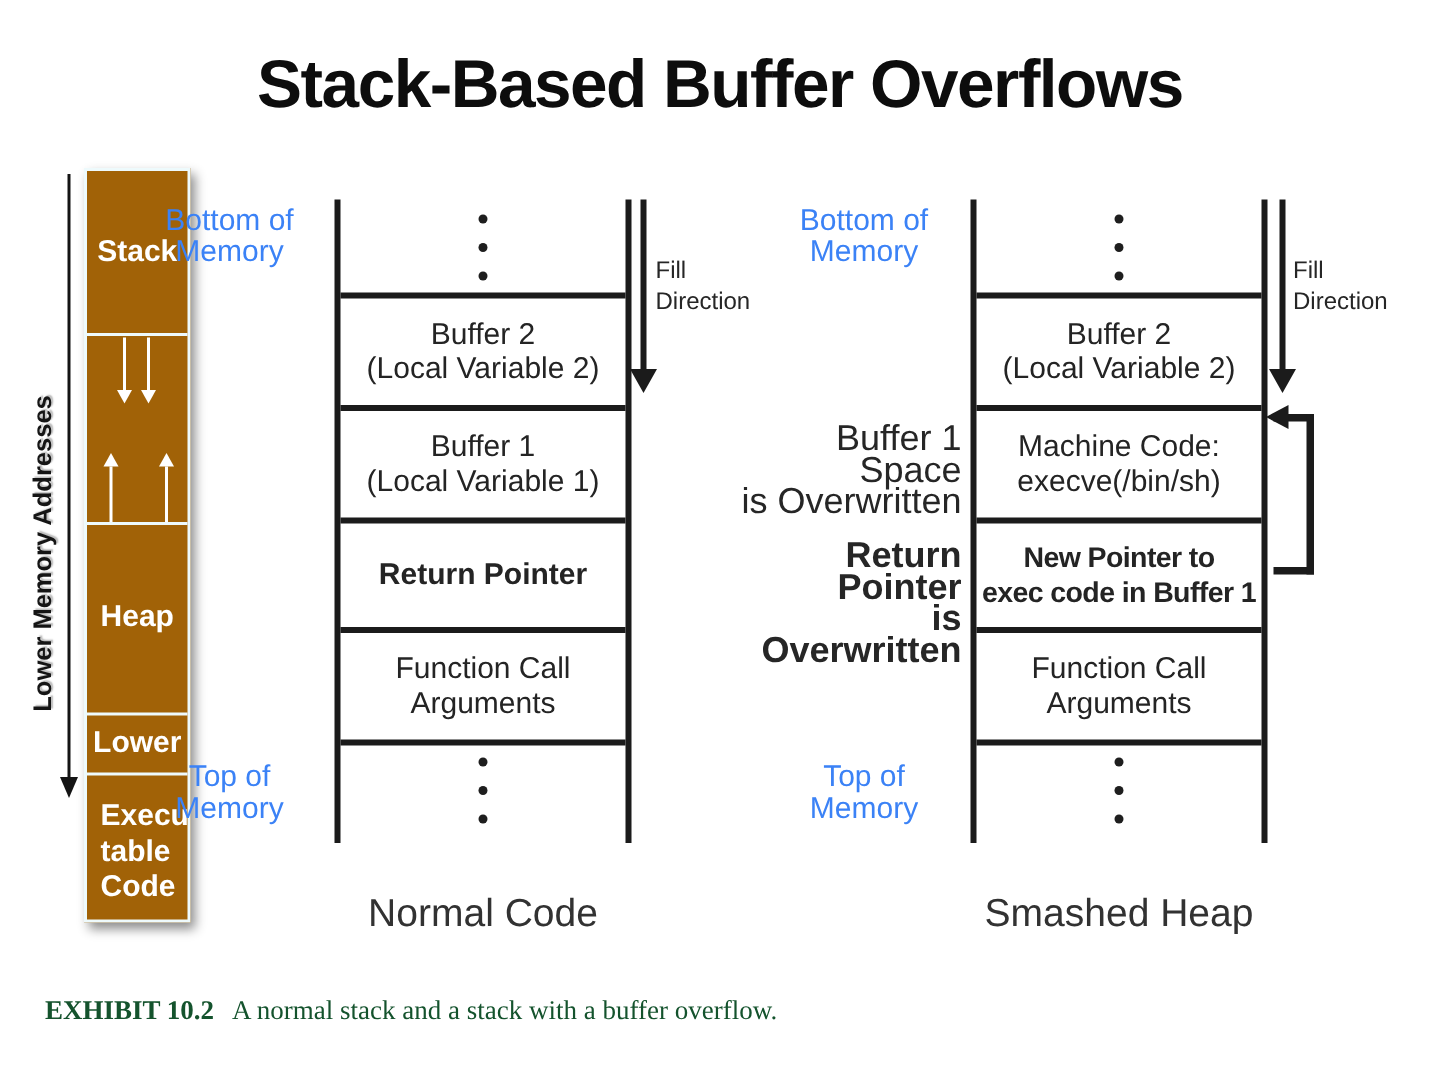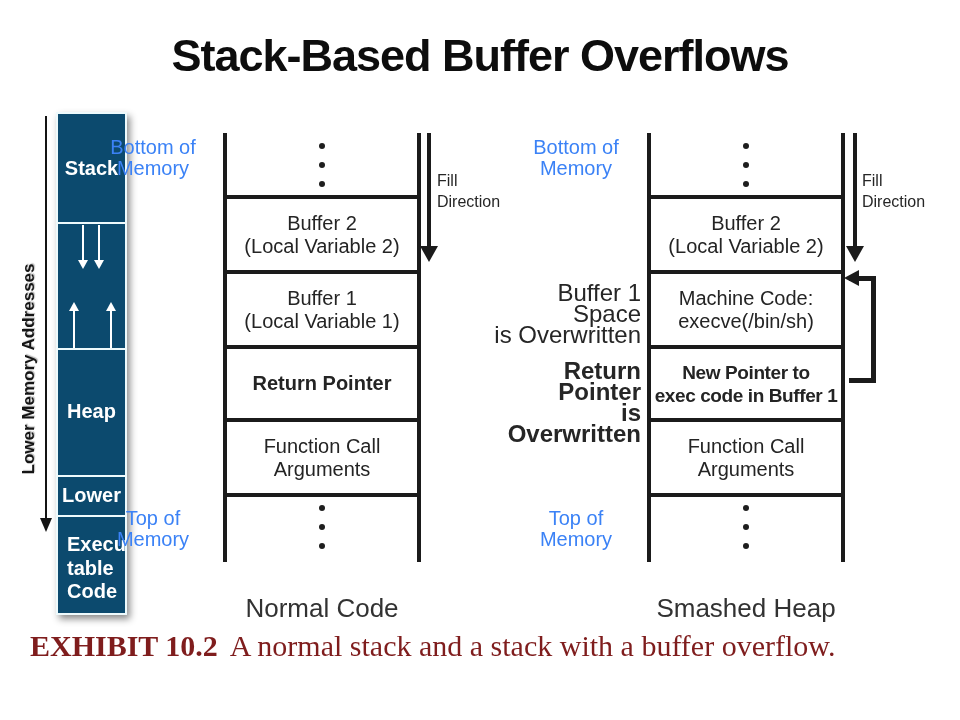--- a/index.html
+++ b/index.html
@@ -25,21 +25,21 @@
     text-shadow:1px 1px 1px rgba(60,60,60,.35);
   }
   .mem-axis-line{left:45px;top:116px;width:2px;height:402px;background:#141414;}
   .mem-axis-head{
     left:40px;top:518px;width:0;height:0;
     border-left:6px solid transparent;border-right:6px solid transparent;
     border-top:14px solid #141414;
   }
   .mem-box{
     left:56px;top:112px;width:71px;height:503px;
-    background:#0c4a6e;border:2px solid #eefafc;box-sizing:border-box;
+    background:#a16207;border:2px solid #eefafc;box-sizing:border-box;
     box-shadow:3px 4px 7px rgba(0,0,0,.45);
   }
   .mem-sep{left:0;right:0;height:2px;background:#eefafc;}
   .mem-sec{left:0;right:0;display:flex;align-items:center;justify-content:center;
     color:#ffffff;font-size:20px;font-weight:600;}
   .mem-exec{justify-content:flex-start;align-items:flex-start;
     padding:16px 0 0 9px;line-height:23.5px;box-sizing:border-box;}
   .warrow-line{width:2px;background:#ffffff;}
   .whead-down{width:0;height:0;border-left:5px solid transparent;
     border-right:5px solid transparent;border-top:9px solid #ffffff;}
@@ -80,22 +80,22 @@
     left:849px;top:276px;width:22px;height:97px;box-sizing:content-box;
     border-top:5px solid #1b1b1b;border-right:5px solid #1b1b1b;border-bottom:5px solid #1b1b1b;
   }
   .redirect-head{
     left:844px;top:270px;width:0;height:0;
     border-top:8px solid transparent;border-bottom:8px solid transparent;
     border-right:15px solid #1b1b1b;
   }
 
   
-  .exhibit{left:30px;top:629px;font-family:"Liberation Serif", serif;
-    font-size:30px;color:#7f1d1d;}
+  .exhibit{left:30px;top:663px;font-family:"Liberation Serif", serif;
+    font-size:18px;color:#14532d;}
   .exhibit .lbl{font-weight:bold;margin-right:12px;}
 </style>
 </head>
 <body>
 
 <div class="abs slide-title">Stack-Based Buffer Overflows</div>
 
 <div class="abs mem-axis-label">Lower Memory Addresses</div>
 <div class="abs mem-axis-line"></div>
 <div class="abs mem-axis-head"></div>

